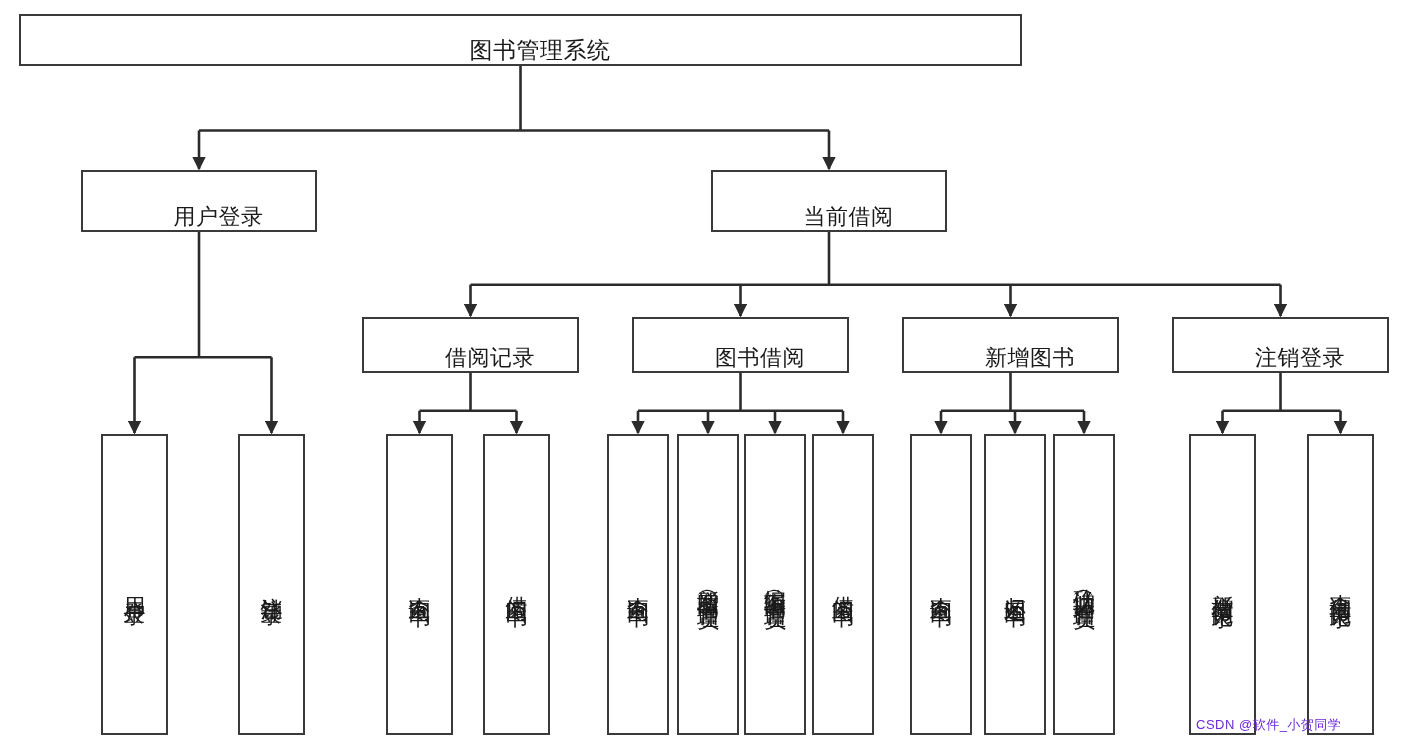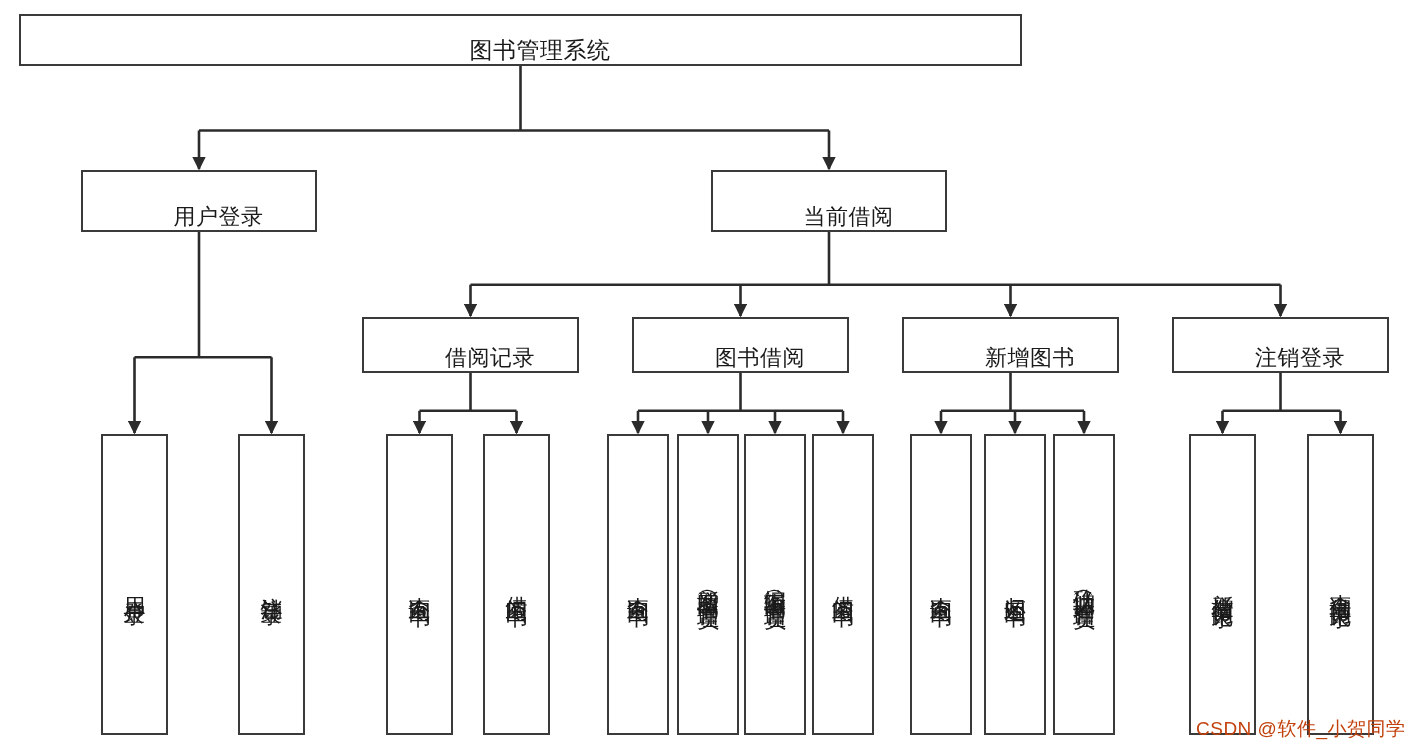--- a/index.html
+++ b/index.html
@@ -54,22 +54,22 @@
     writing-mode:vertical-rl;
     text-orientation:upright;
     font-size:22px;
     line-height:1.18;
     letter-spacing:3px;
     white-space:nowrap;
     max-height:100%;
   }
   .watermark{
     position:absolute;
-    font-size:19px;
-    color:#c2410c;
+    font-size:13px;
+    color:#6d28d9;
     white-space:nowrap;
     user-select:none;
     letter-spacing:0.5px;
   }
 </style>
 </head>
 <body>
 
 <div id="canvas">
 

